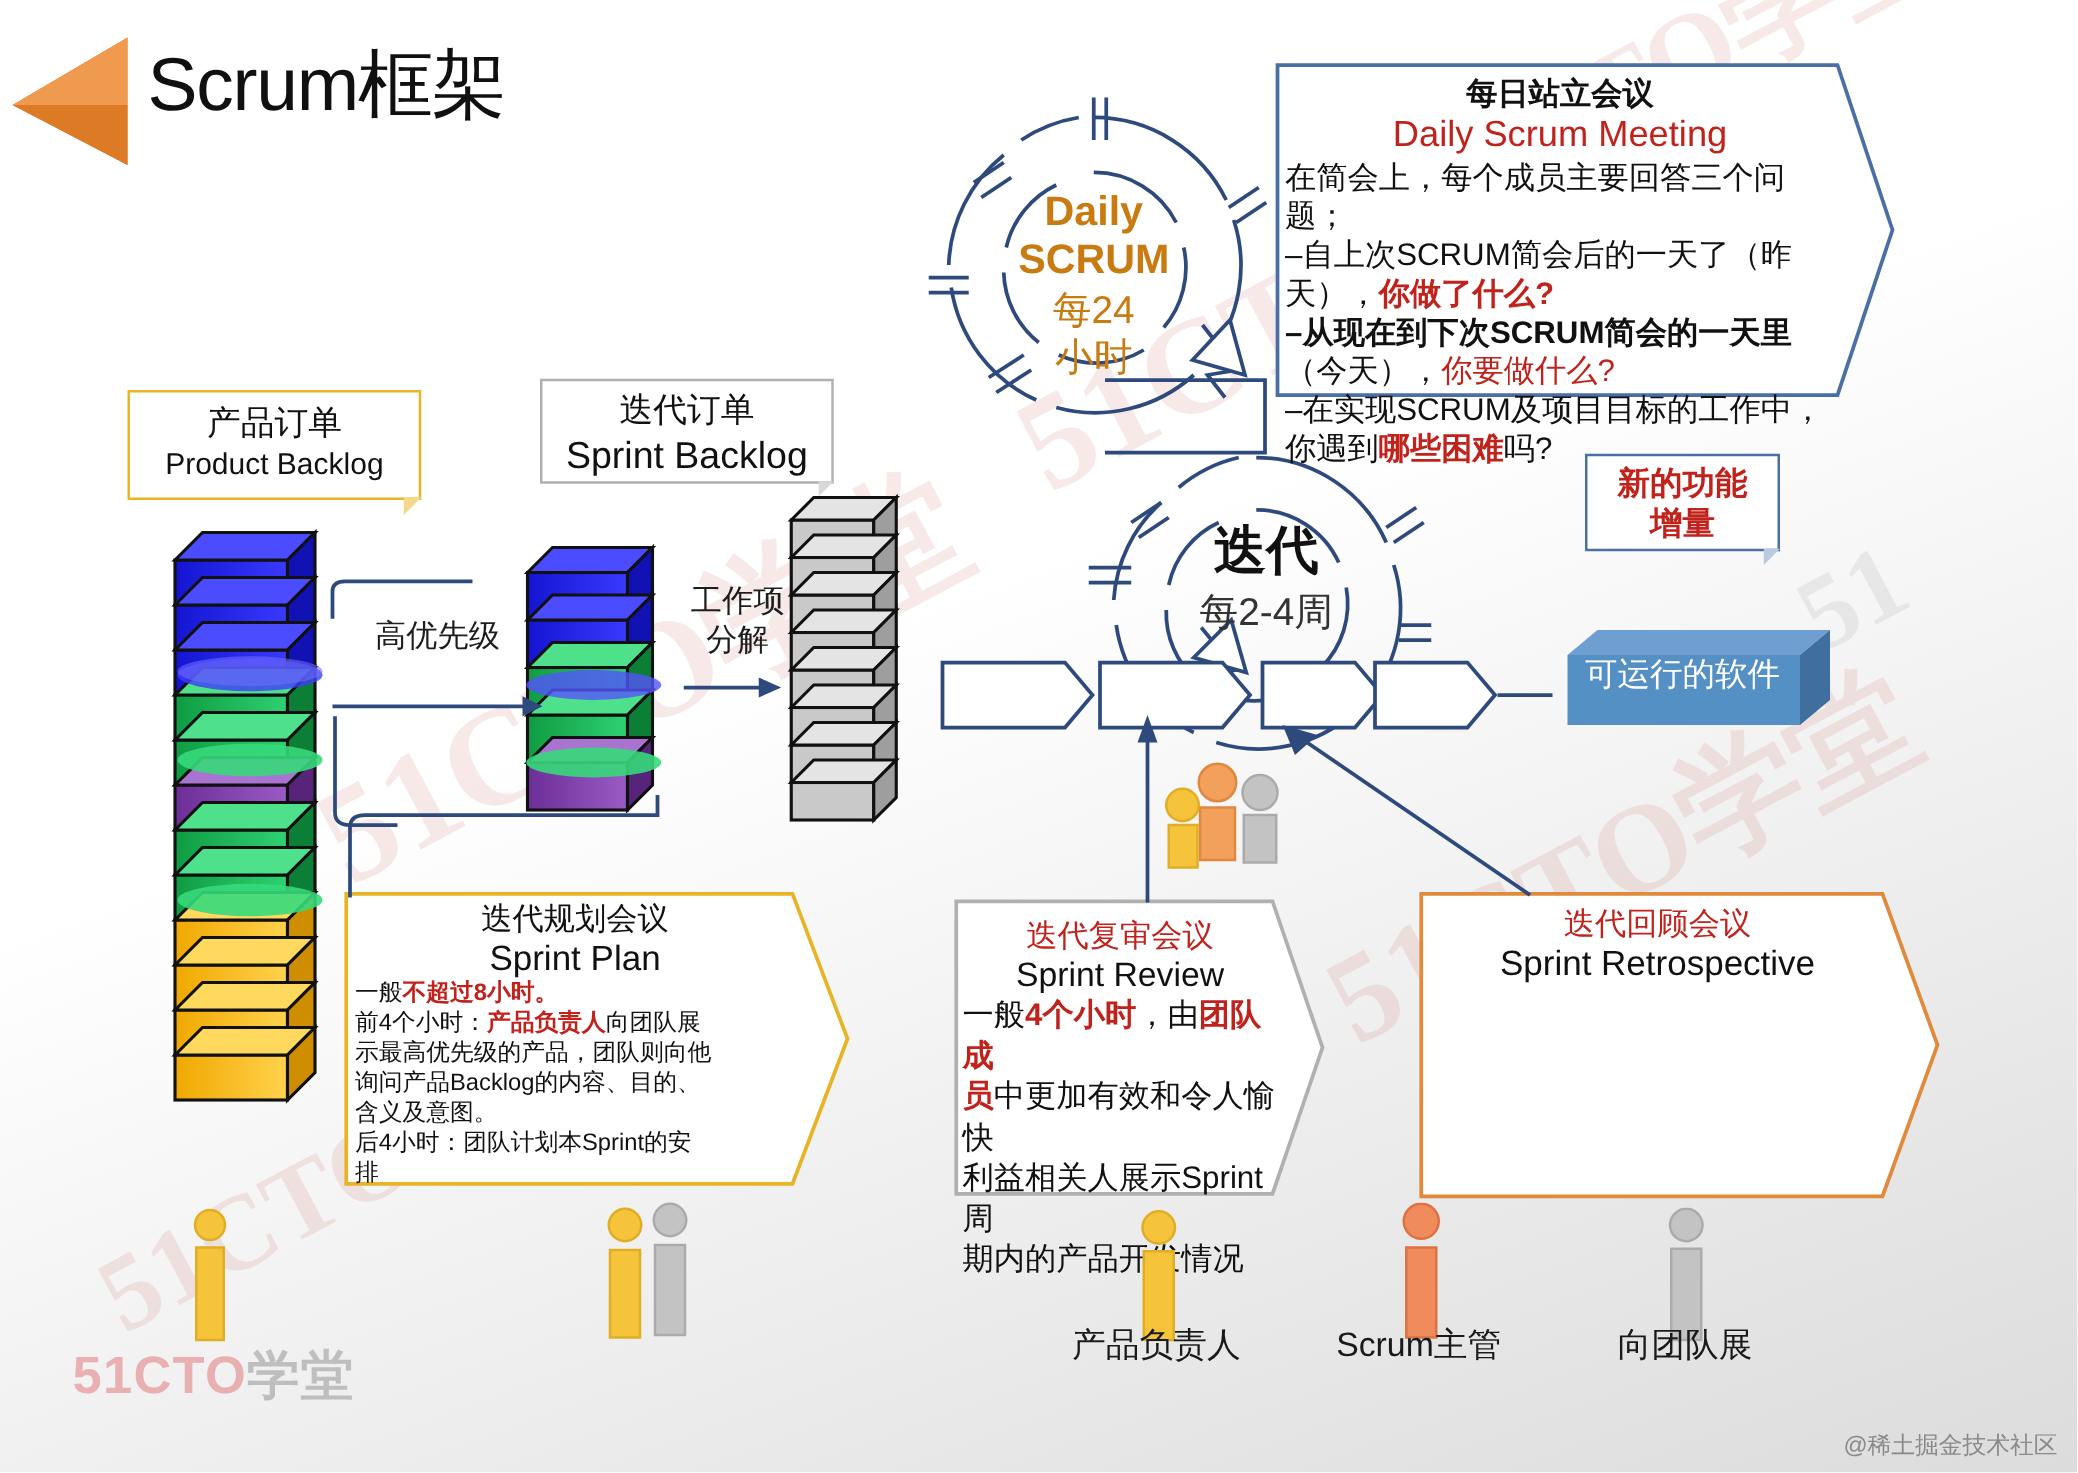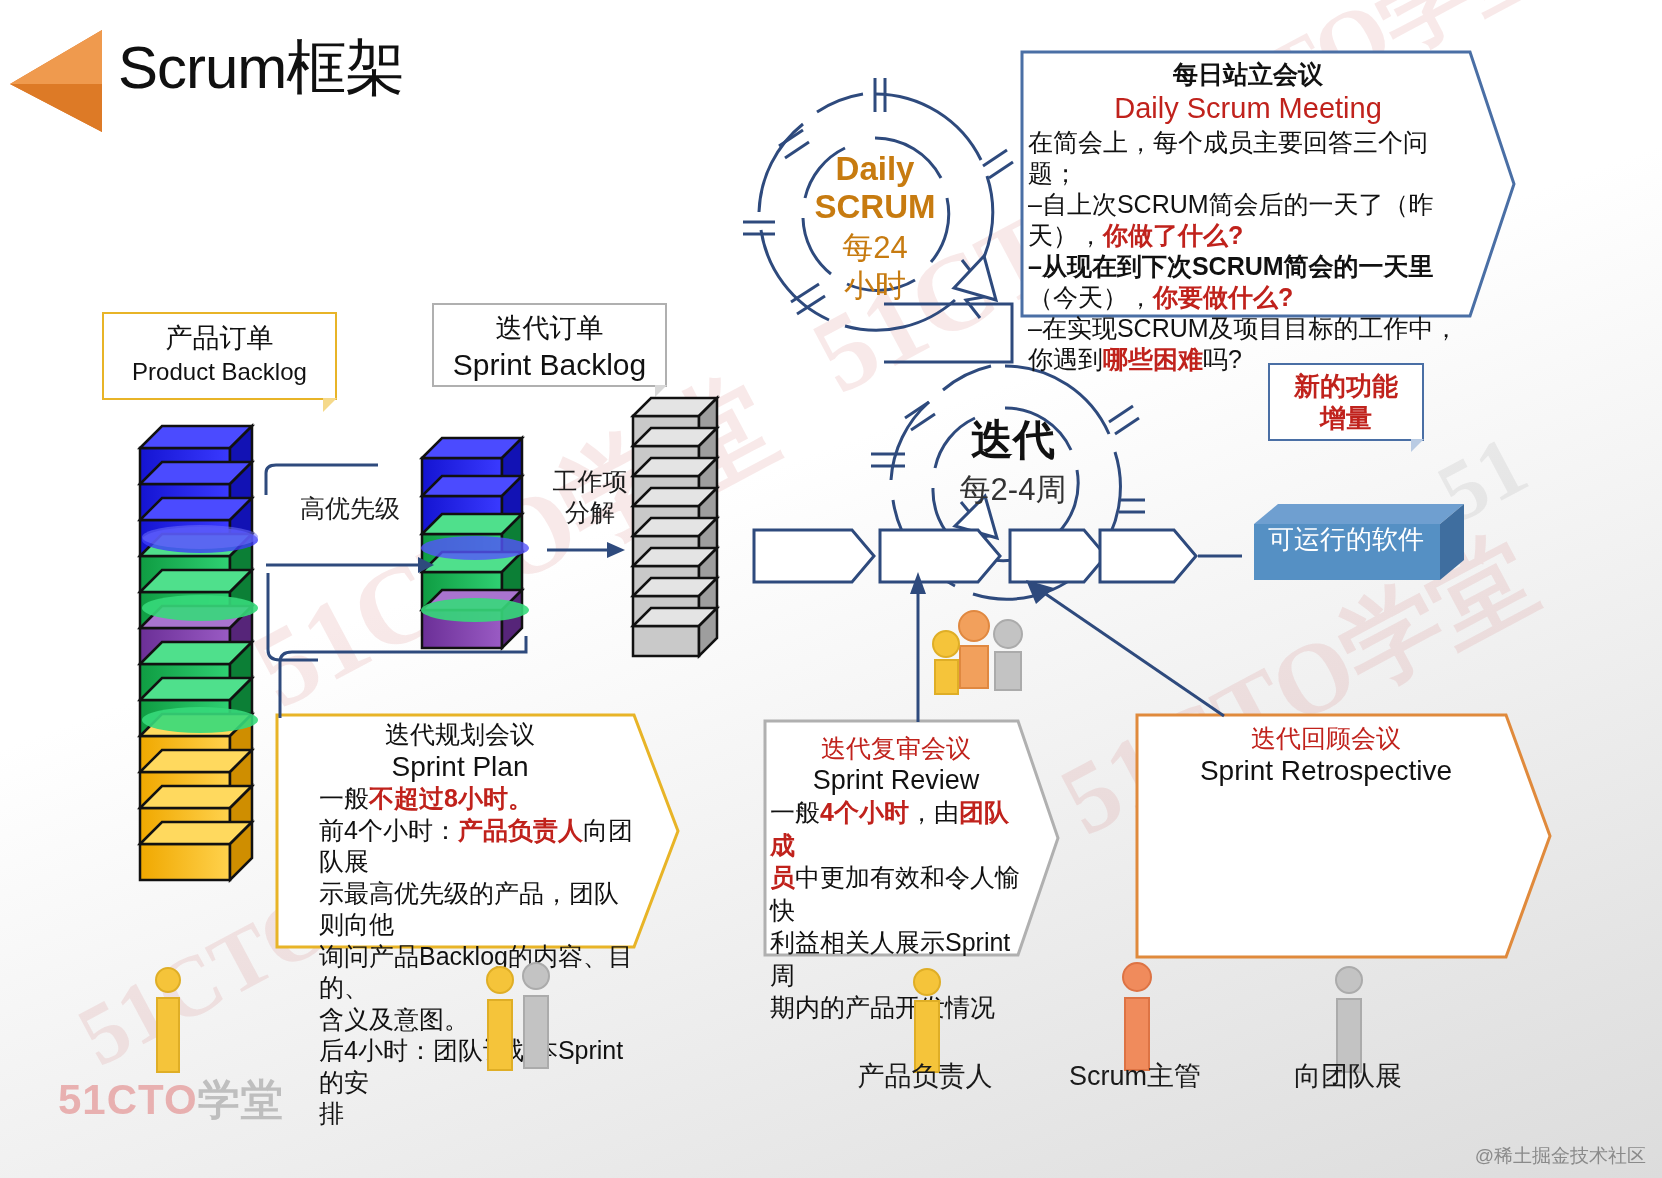--- a/index.html
+++ b/index.html
@@ -358,21 +358,21 @@
     <path d="M4,4 L452,4 L496,136 L452,268 L4,268 Z" fill="#ffffff" stroke="#4a6fa5" stroke-width="3"></path>
   </svg>
   <div class="abs" style="left:1028px; top:58px; width:440px;">
     <div style="text-align:center; font-size:25px; color:#111; font-weight:bold;">每日站立会议</div>
     <div style="text-align:center; font-size:29px; color:#c0221c; margin-top:1px;">Daily Scrum Meeting</div>
     <div id="ds-lines" style="font-size:25px; line-height:1.24; margin-top:2px; color:#111;">
         <div><span style="color: rgb(17, 17, 17);">在简会上，每个成员主要回答三个问题；</span></div>
         <div><span style="color: rgb(17, 17, 17);">–自上次SCRUM简会后的一天了（昨</span></div>
         <div><span style="color: rgb(17, 17, 17);">天），</span><span style="color: rgb(192, 34, 28); font-weight: 600;">你做了什么?</span></div>
         <div><span style="color: rgb(17, 17, 17); font-weight: bold;">–从现在到下次SCRUM简会的一天里</span></div>
-        <div><span style="color: rgb(17, 17, 17);">（今天），</span><span style="color: rgb(192, 34, 28); font-weight: 700;">你要做什么?</span></div>
+        <div><span style="color: rgb(17, 17, 17);">（今天），</span><span style="color: rgb(192, 34, 28); font-weight: 400;">你要做什么?</span></div>
         <div><span style="color: rgb(17, 17, 17);">–在实现SCRUM及项目目标的工作中，</span></div>
         <div><span style="color: rgb(17, 17, 17);">你遇到</span><span style="color: rgb(192, 34, 28); font-weight: 600;">哪些困难</span><span style="color: rgb(17, 17, 17);">吗?</span></div>
       </div>
   </div>
 
   <div class="note note-blue" style="left:1268px; top:363px; width:156px; height:78px; padding-top:6px;">
     <div style="text-align:center; font-size:26px; font-weight:bold; color:#c0221c;">新的功能</div>
     <div style="text-align:center; font-size:26px; font-weight:bold; color:#c0221c;">增量</div>
     <div style="position:absolute; right:-2px; bottom:-13px; width:0;height:0;border-left:13px solid #b9cbe3;border-bottom:13px solid transparent;"></div>
   </div>
@@ -387,21 +387,21 @@
   <svg class="abs" style="left:1196px; top:520px;" width="70" height="60">
     <path d="M2,36 L46,36" fill="none" stroke="#2e4a7d" stroke-width="3"></path>
   </svg>
 
   <svg class="abs" style="left:274px; top:712px;" width="408" height="238">
     <path d="M3,3 L360,3 L404,119 L360,235 L3,235 Z" fill="#ffffff" stroke="#e8b427" stroke-width="3"></path>
   </svg>
   <div class="abs" style="left:284px; top:718px; width:352px;">
     <div style="text-align:center; font-size:25px; color:#111;">迭代规划会议</div>
     <div style="text-align:center; font-size:28px; color:#111;">Sprint Plan</div>
-    <div id="sp-lines" style="font-size:25px; line-height:1.26; color:#111;margin-left:35px;">
+    <div id="sp-lines" style="font-size:19px; line-height:1.26; color:#111;">
         <div><span style="color: rgb(17, 17, 17);">一般</span><span style="color: rgb(192, 34, 28); font-weight: 600;">不超过8小时。</span></div>
         <div><span style="color: rgb(17, 17, 17);">前4个小时：</span><span style="color: rgb(192, 34, 28); font-weight: 600;">产品负责人</span><span style="color: rgb(17, 17, 17);">向团队展</span></div>
         <div><span style="color: rgb(17, 17, 17);">示最高优先级的产品，团队则向他</span></div>
         <div><span style="color: rgb(17, 17, 17);">询问产品Backlog的内容、目的、</span></div>
         <div><span style="color: rgb(17, 17, 17);">含义及意图。</span></div>
         <div><span style="color: rgb(17, 17, 17);">后4小时：团队计划本Sprint的安</span></div>
         <div><span style="color: rgb(17, 17, 17);">排</span></div>
       </div>
   </div>
 

